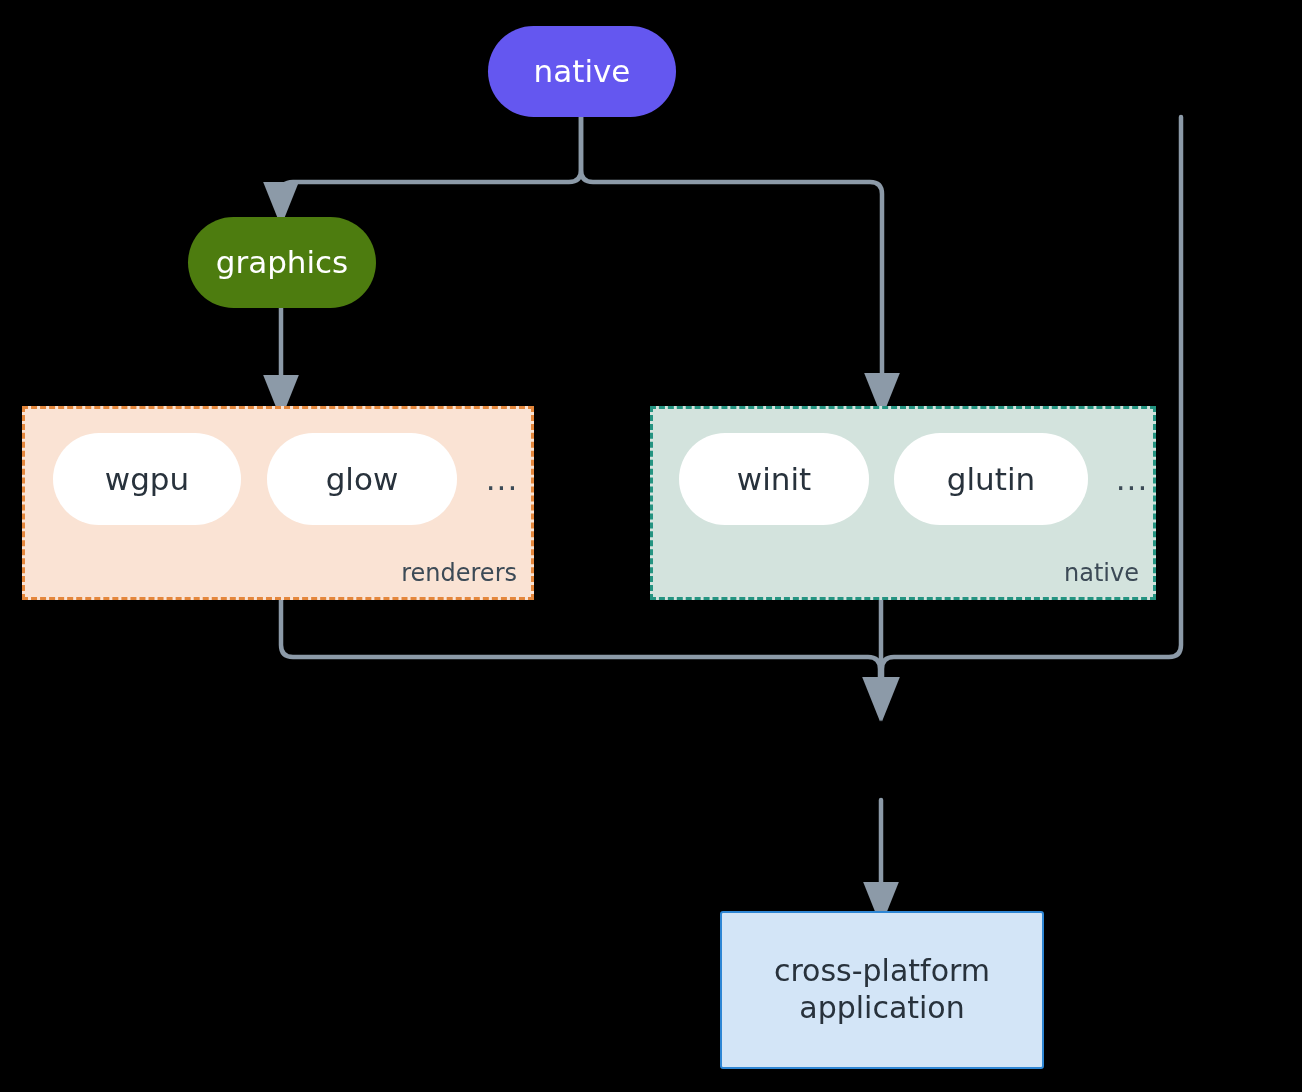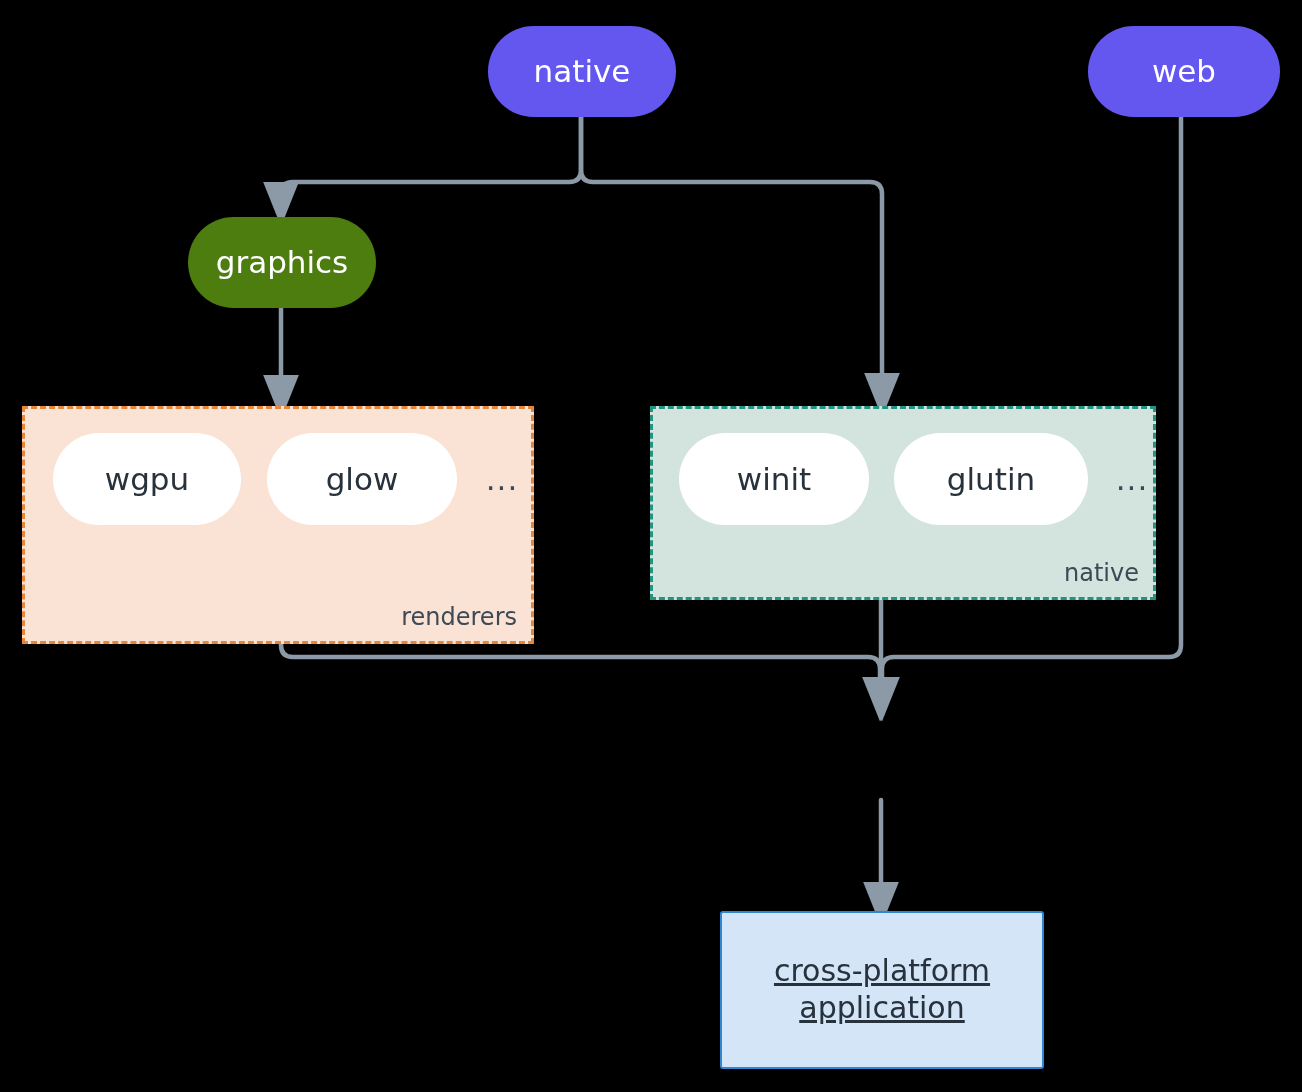--- a/index.html
+++ b/index.html
@@ -123,29 +123,26 @@
 
     <path d="M1181,117 L1181,645 Q1181,657 1169,657 L894,657 Q882,657 882,669 L882,700" fill="none" stroke="#8C9AA8" stroke-width="4.5" stroke-linecap="round" marker-end="url(#arrow)"></path>
 
     <path d="M881,800 L881,905" fill="none" stroke="#8C9AA8" stroke-width="4.5" stroke-linecap="round" marker-end="url(#arrow)"></path>
   </svg>
 
   <div class="node pill node-native" style="left:488px; top:26px; width:188px; height:91px;">
     <span>native</span>
   </div>
 
-  <div class="node pill node-web" style="left:1088px; top:26px; width:192px; height:91px;">
-    <span>web</span>
-  </div>
 
   <div class="node pill node-graphics" style="left:188px; top:217px; width:188px; height:91px;">
     <span>graphics</span>
   </div>
 
-  <div class="group group-renderers" style="left:22px; top:406px; width:512px; height:238px;padding-left:20px;">
+  <div class="group group-renderers" style="left:22px; top:406px; width:512px; height:194px;padding-left:20px;">
     <div class="chip" style="left:28px; top:24px; width:188px; height:92px;">
       <span>wgpu</span>
     </div>
     <div class="chip" style="left:242px; top:24px; width:190px; height:92px;">
       <span>glow</span>
     </div>
     <div class="ellipsis" style="left:452px; top:24px; width:50px; height:92px;">...</div>
     <div class="group-label">renderers</div>
   </div>
 
@@ -154,18 +151,18 @@
       <span>winit</span>
     </div>
     <div class="chip" style="left:241px; top:24px; width:194px; height:92px;text-align:right;">
       <span>glutin</span>
     </div>
     <div class="ellipsis" style="left:455px; top:24px; width:48px; height:92px;">...</div>
     <div class="group-label">native</div>
   </div>
 
 
-  <div class="node node-app" style="left:720px; top:911px; width:324px; height:158px;text-decoration:underline;">
+  <div class="node node-app" style="left:720px; top:911px; width:324px; height:158px;">
     <span>cross-platform</span>
     <span>application</span>
   </div>
 
 </div>
 
 </body></html>

